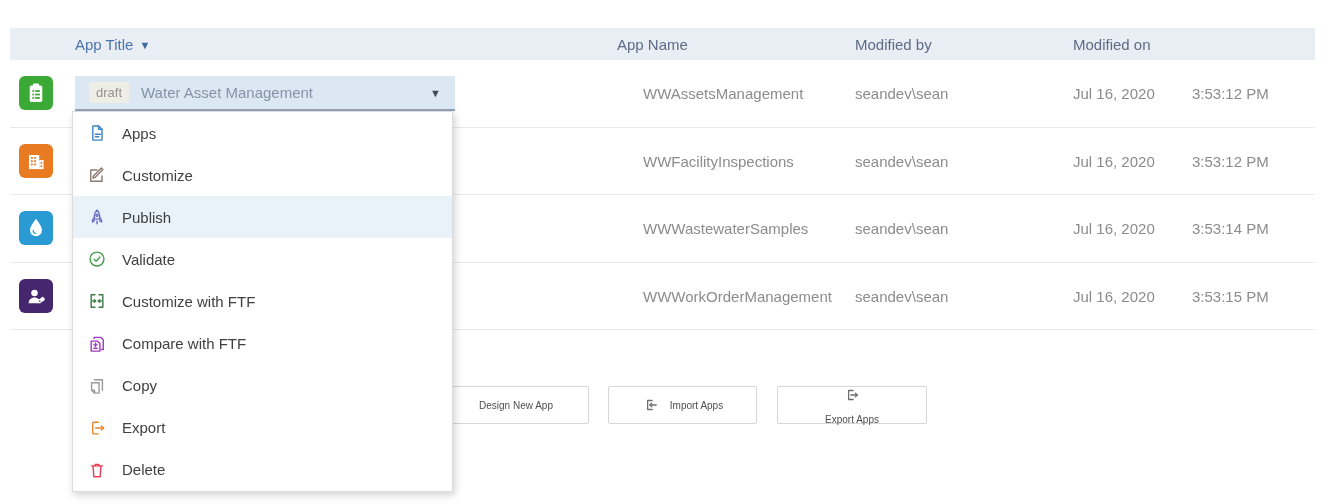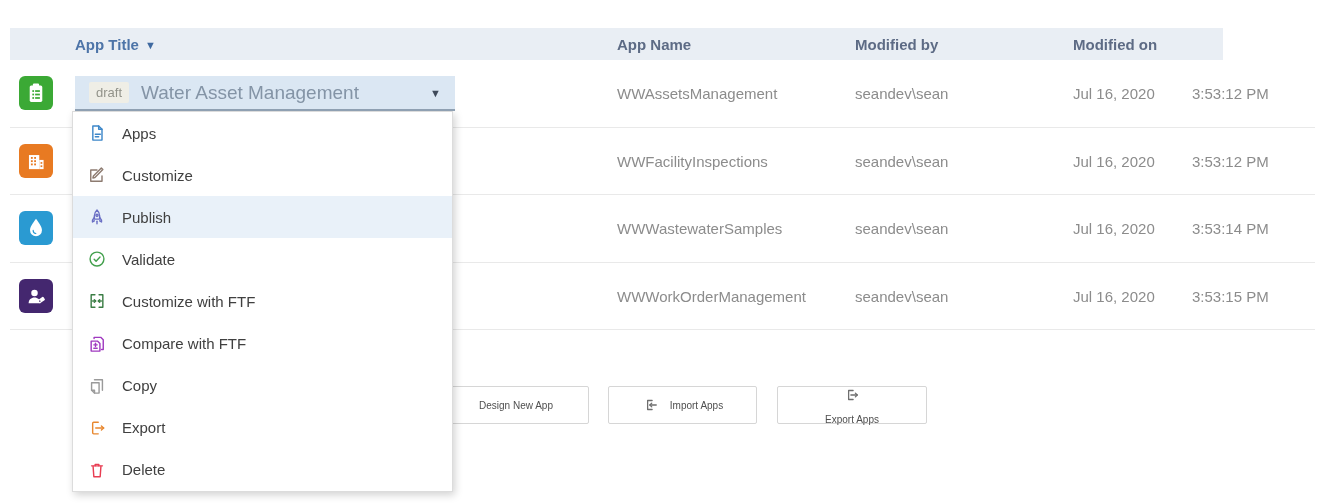--- a/index.html
+++ b/index.html
@@ -1,46 +1,46 @@
 <!DOCTYPE html>
 <html><head>
 <meta charset="utf-8">
 <style>
   html,body{margin:0;padding:0;background:#fff;}
   body{font-family:"Liberation Sans","DejaVu Sans",sans-serif;}
   .stage{position:relative;width:1334px;height:504px;background:#fff;overflow:hidden;}
 
   
-  .thead{position:absolute;left:10px;top:28px;width:1213px;height:32px;background:#e9eef4;font-weight:bold;}
+  .thead{position:absolute;left:10px;top:28px;width:1305px;height:32px;background:#e9eef4;}
   .th{position:absolute;top:50%;transform:translateY(-50%);font-size:15px;color:#5d6b85;white-space:nowrap;cursor:default;}
   .th-title{left:65px;color:#4d74a8;}
   .th-name{left:607px;}
   .th-by{left:845px;}
   .th-on{left:1063px;}
   .sort-caret{font-size:11px;color:#3f69a0;margin-left:6px;vertical-align:1px;}
 
   
   .tbody{position:absolute;left:10px;top:60px;width:1305px;}
   .trow{position:relative;height:66.5px;border-bottom:1px solid #e9e9e9;}
   .appicon{position:absolute;left:9px;top:50%;transform:translateY(-50%);width:34px;height:34px;border-radius:6px;display:flex;align-items:center;justify-content:center;}
   .appicon svg{width:26px;height:26px;display:block;}
   .icon-green{background:#3ba935;}
   .icon-orange{background:#e87a22;}
   .icon-blue{background:#2a9ad2;}
   .icon-purple{background:#44276f;}
   .cell{position:absolute;top:50%;transform:translateY(-50%);font-size:15px;color:#8c8c8c;white-space:nowrap;}
-  .c-name{left:607px;}
+  .c-name{left:633px;}
   .c-by{left:845px;}
   .c-date{left:1063px;}
   .c-time{left:1182px;}
 
   
   .combo{position:absolute;left:75px;top:76px;width:380px;height:35px;background:#dbe7f3;border-bottom:2px solid #8fa0b2;box-sizing:border-box;z-index:30;display:flex;align-items:center;cursor:pointer;}
   .badge{margin-left:14px;background:#efeee6;color:#92938a;font-size:13px;padding:3px 7px;border-radius:2px;text-align:right;}
-  .combo-title{margin-left:12px;font-size:19px;color:#8494a6;}
+  .combo-title{margin-left:12px;font-size:15px;color:#8494a6;}
   .combo-caret{position:absolute;right:14px;font-size:11px;color:#3f4a5a;}
 
   
   .menu{position:absolute;left:72px;top:111px;width:381px;height:381px;background:#fff;border:1px solid #dcdcdc;box-sizing:border-box;box-shadow:2px 3px 8px rgba(0,0,0,0.18);z-index:20;}
   .mi{height:42.1px;display:flex;align-items:center;padding-left:14px;cursor:pointer;}
   .mi.hl{background:#e9f1f9;}
   .mi .ic{width:20px;height:20px;margin-right:15px;flex:0 0 auto;}
   .mi .ic svg{width:20px;height:20px;display:block;}
   .mi .lbl{font-size:15px;color:#404040;}
 

